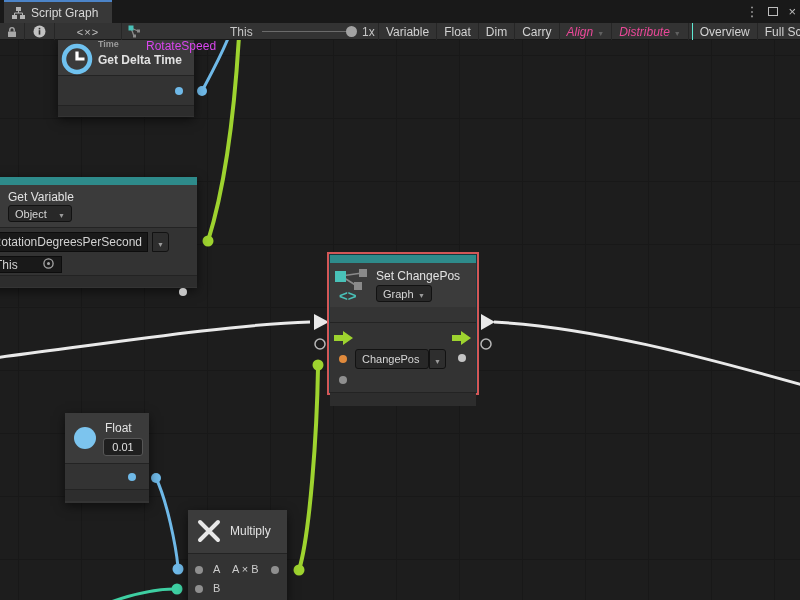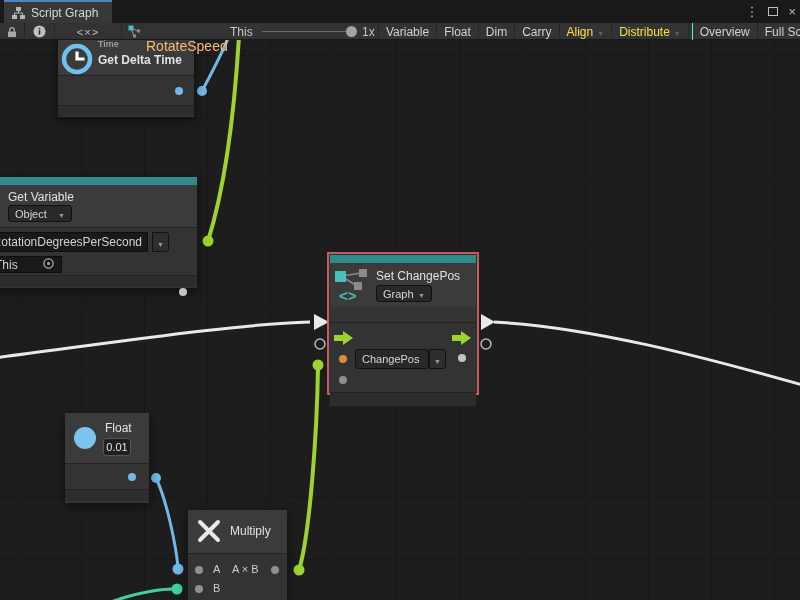--- a/index.html
+++ b/index.html
@@ -18,30 +18,30 @@
 
   
   #toolbar { position:absolute; left:0; top:23px; width:800px; height:17px; background:#333333;
     border-bottom:1px solid #181818; z-index:40; color:#cfcfcf; font-size:12px; }
   .tbtn { position:absolute; top:0; height:17px; display:flex; align-items:center; justify-content:center;
     border-right:1px solid #262626; color:#d2d2d2; }
   #tb-lock   { left:0;   width:25px; }
   #tb-info   { left:25px; width:30px; }
   #tb-code   { left:55px; width:67px; font-size:11px; letter-spacing:1px; color:#c2c2c2; }
   #tb-graphname { position:absolute; left:128px; top:0; height:17px; display:flex; align-items:center; gap:5px; }
-  #tb-graphname span { font-size:14px; color:#fdba74;margin-top:28px; }
+  #tb-graphname span { font-size:12px; color:#d946ef;margin-top:28px; }
   #tb-zoom-label { position:absolute; left:230px; top:2px; font-size:12px; color:#c6c6c6; }
   #tb-zoom-track { position:absolute; left:262px; top:8px; width:88px; height:1px; background:#6b6b6b; }
   #tb-zoom-thumb { position:absolute; left:346px; top:3px; width:11px; height:11px; border-radius:50%; background:#a2a2a2; }
   #tb-zoom-value { position:absolute; left:362px; top:2px; font-size:12px; color:#c6c6c6; }
   #tb-sep { position:absolute; left:378px; top:0; width:1px; height:17px; background:#262626; }
   #tb-buttons { position:absolute; left:379px; top:0; height:17px; display:flex; }
   #tb-buttons .tbt { height:17px; display:flex; align-items:center; padding:0 7px; border-right:1px solid #262626;
     white-space:nowrap; color:#d2d2d2; gap:4px; }
-  #tb-buttons .tbt.disabled { color:#fde047; }
+  #tb-buttons .tbt.disabled { color:#ec4899;font-style:italic; }
   #tb-buttons .tbt.gap { margin-left:3px; border-left:1px solid #5eead4; }
   .caret { display:inline-block; }
   .caret::before { content:"▼"; font-size:7px; color:#9a9a9a; }
   .tbt.disabled .caret::before { color:#616161; }
 
   
   #canvas { position:absolute; left:0; top:40px; width:800px; height:560px; overflow:hidden; background:#1d1d1d;
     background-image:
       linear-gradient(to right, #181818 1px, transparent 1px),
       linear-gradient(to bottom, #181818 1px, transparent 1px);
@@ -108,21 +108,21 @@
   #sv-dd-caret { position:absolute; left:99px; top:26px; width:17px; height:20px; }
   #sv-dot-out { left:128px; top:31px; }
   #sv-dot-b { left:9px; top:53px; }
   #node-setvar .footer { height:14px; }
 
   
   #node-float { left:65px; top:373px; width:84px; height:90px; }
   #node-float .header { height:50px; position:relative; }
   #node-float .ntitle { position:absolute; left:40px; top:8px; }
   #float-icon { position:absolute; left:9px; top:14px; width:22px; height:22px; border-radius:50%; background:#7cc4ee; }
-  #float-value { position:absolute; left:38px; top:25px; width:28px; height:18px;text-align:center; }
+  #float-value { position:absolute; left:38px; top:25px; width:40px; height:18px;text-align:center; }
   #node-float .body { height:26px; position:relative; }
   #node-float .footer { height:12px; }
 
   
   #node-multiply { left:188px; top:470px; width:99px; height:95px; }
   #node-multiply .header { height:43px; position:relative; }
   #node-multiply .ntitle { position:absolute; left:42px; top:14px; }
   #mul-icon { position:absolute; left:9px; top:9px; }
   #node-multiply .body { height:52px; position:relative; }
   .portlabel { position:absolute; color:#cccccc; font-size:11px; white-space:nowrap; }

